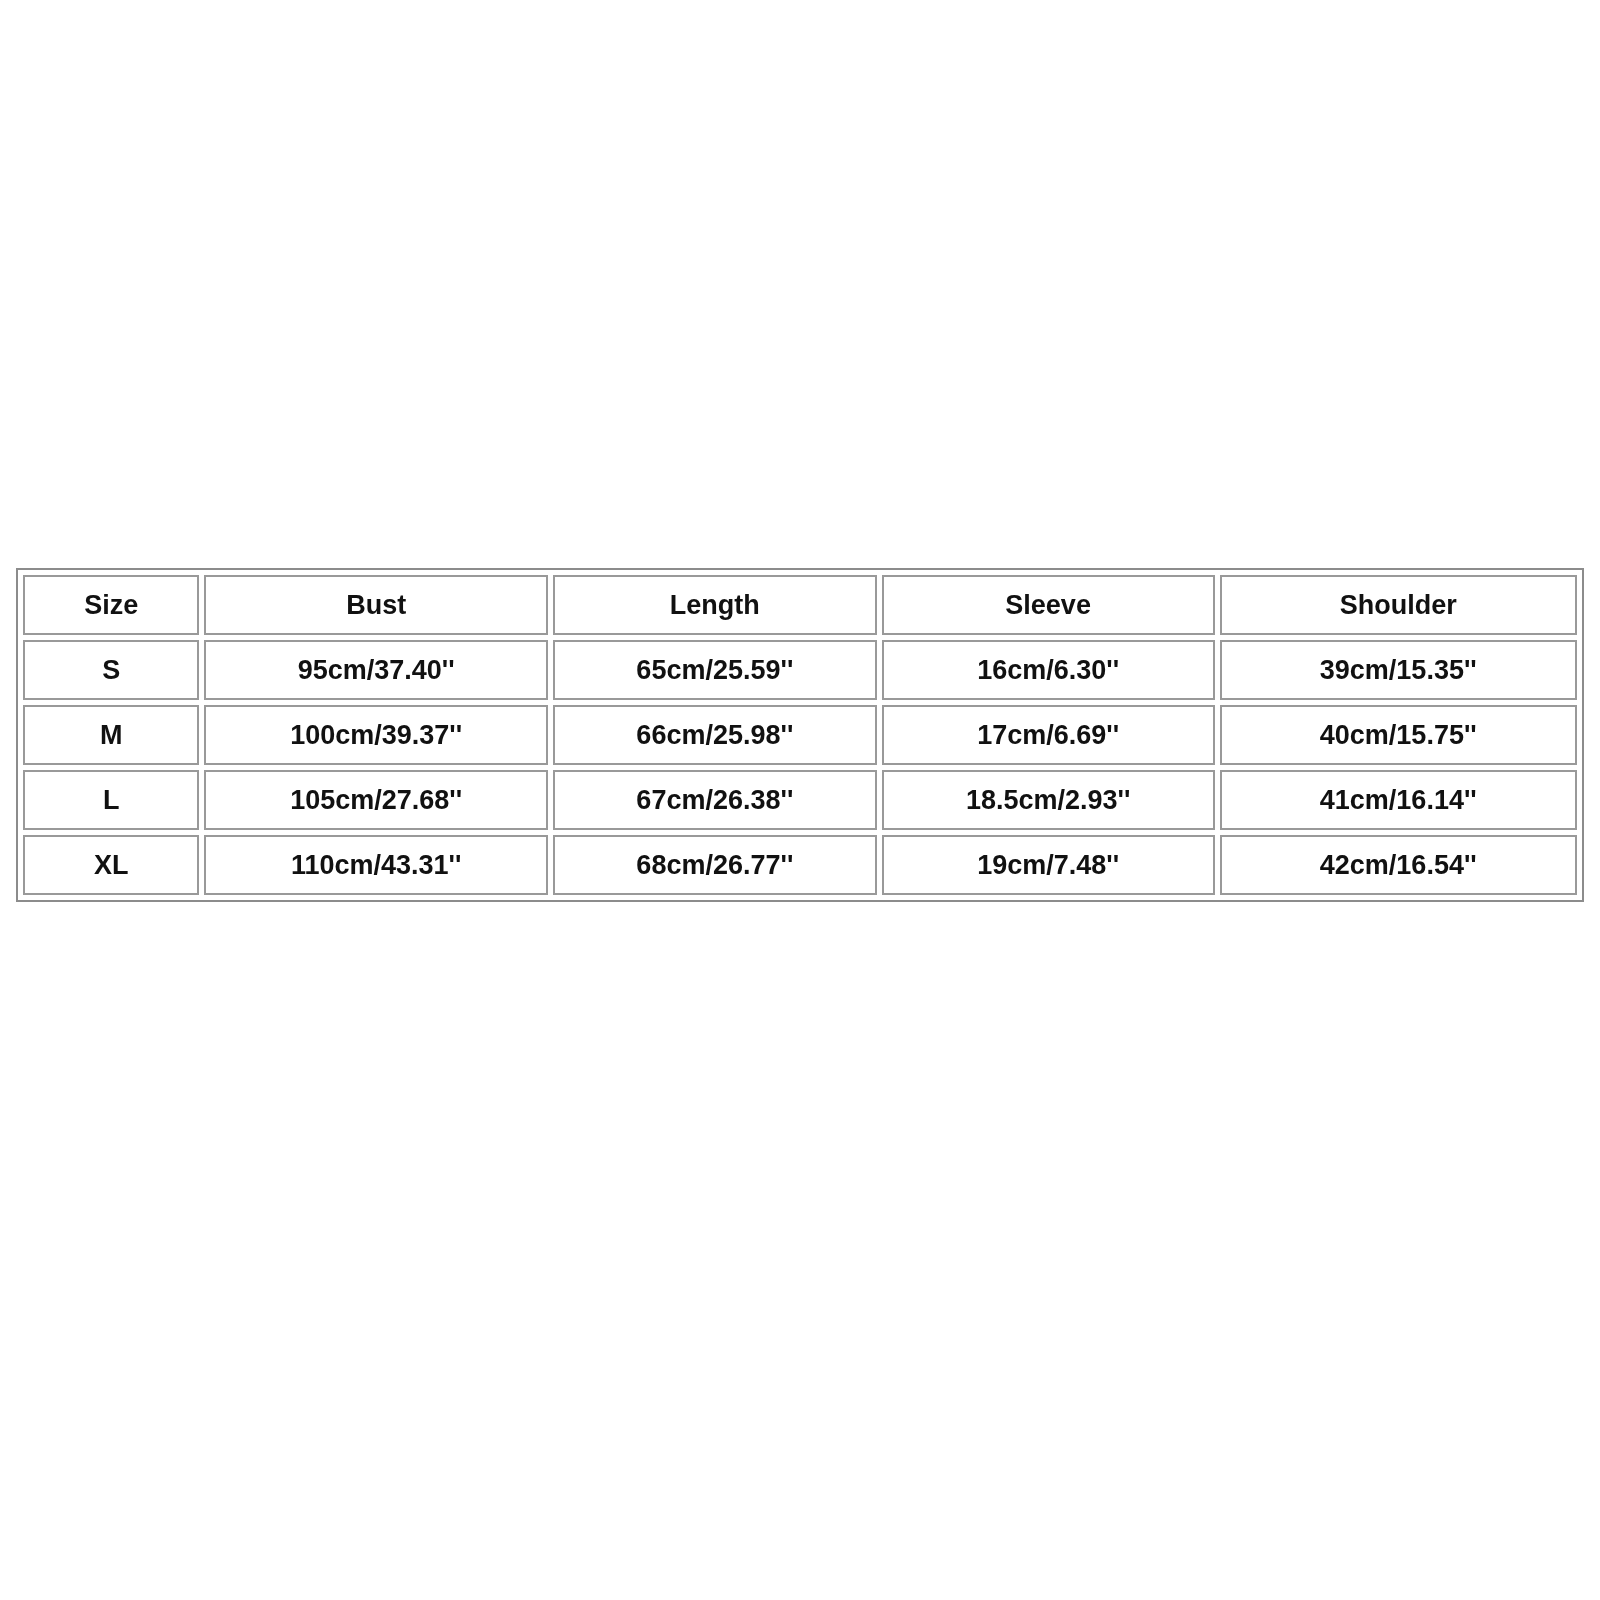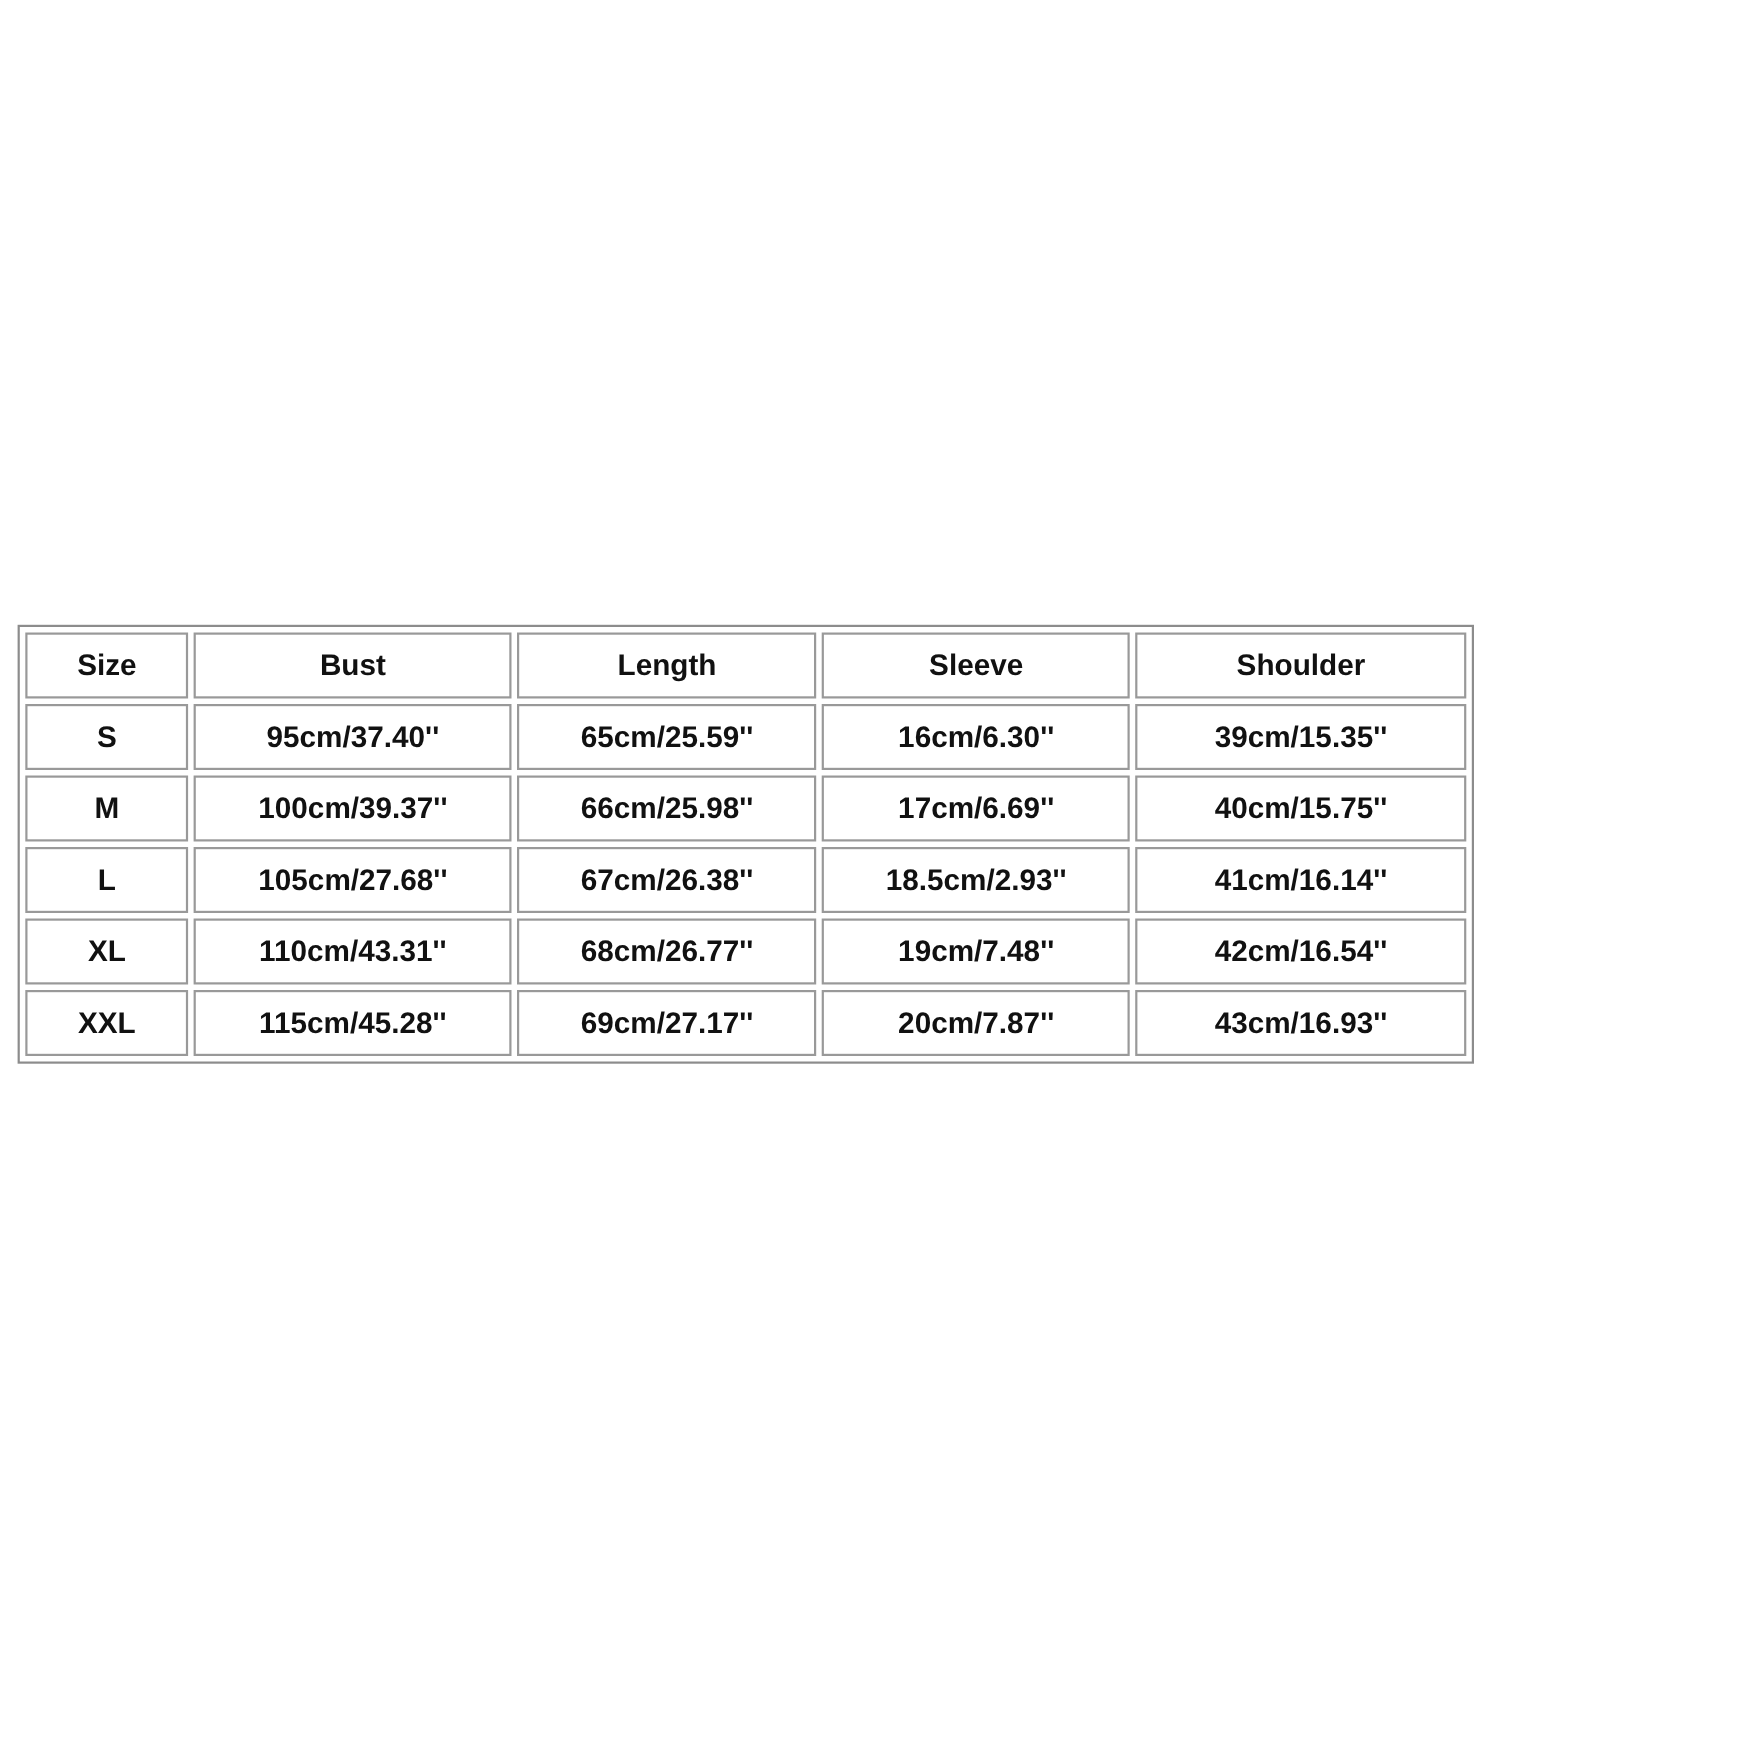--- a/index.html
+++ b/index.html
@@ -10,21 +10,21 @@
   body {
     width: 1600px;
     height: 1600px;
     position: relative;
     font-family: "Liberation Sans", "DejaVu Sans", sans-serif;
   }
   .size-chart-wrap {
     position: absolute;
     left: 16px;
     top: 568px;
-    width: 1324px;
+    width: 1568px;
   }
   table.size-chart {
     width: 100%;
     table-layout: fixed;
     border-collapse: separate;
     border-spacing: 5px;
     border: 2px solid #8c8c8c;
     background: #ffffff;
   }
   table.size-chart th,
@@ -90,22 +90,15 @@
           <td>18.5cm/2.93''</td>
           <td>41cm/16.14''</td>
         </tr>
         <tr>
           <td>XL</td>
           <td>110cm/43.31''</td>
           <td>68cm/26.77''</td>
           <td>19cm/7.48''</td>
           <td>42cm/16.54''</td>
         </tr>
-        <tr>
-          <td>XXL</td>
-          <td>115cm/45.28''</td>
-          <td>69cm/27.17''</td>
-          <td>20cm/7.87''</td>
-          <td>43cm/16.93''</td>
-        </tr>
       </tbody>
   </table>
 </div>
 
 </body></html>

